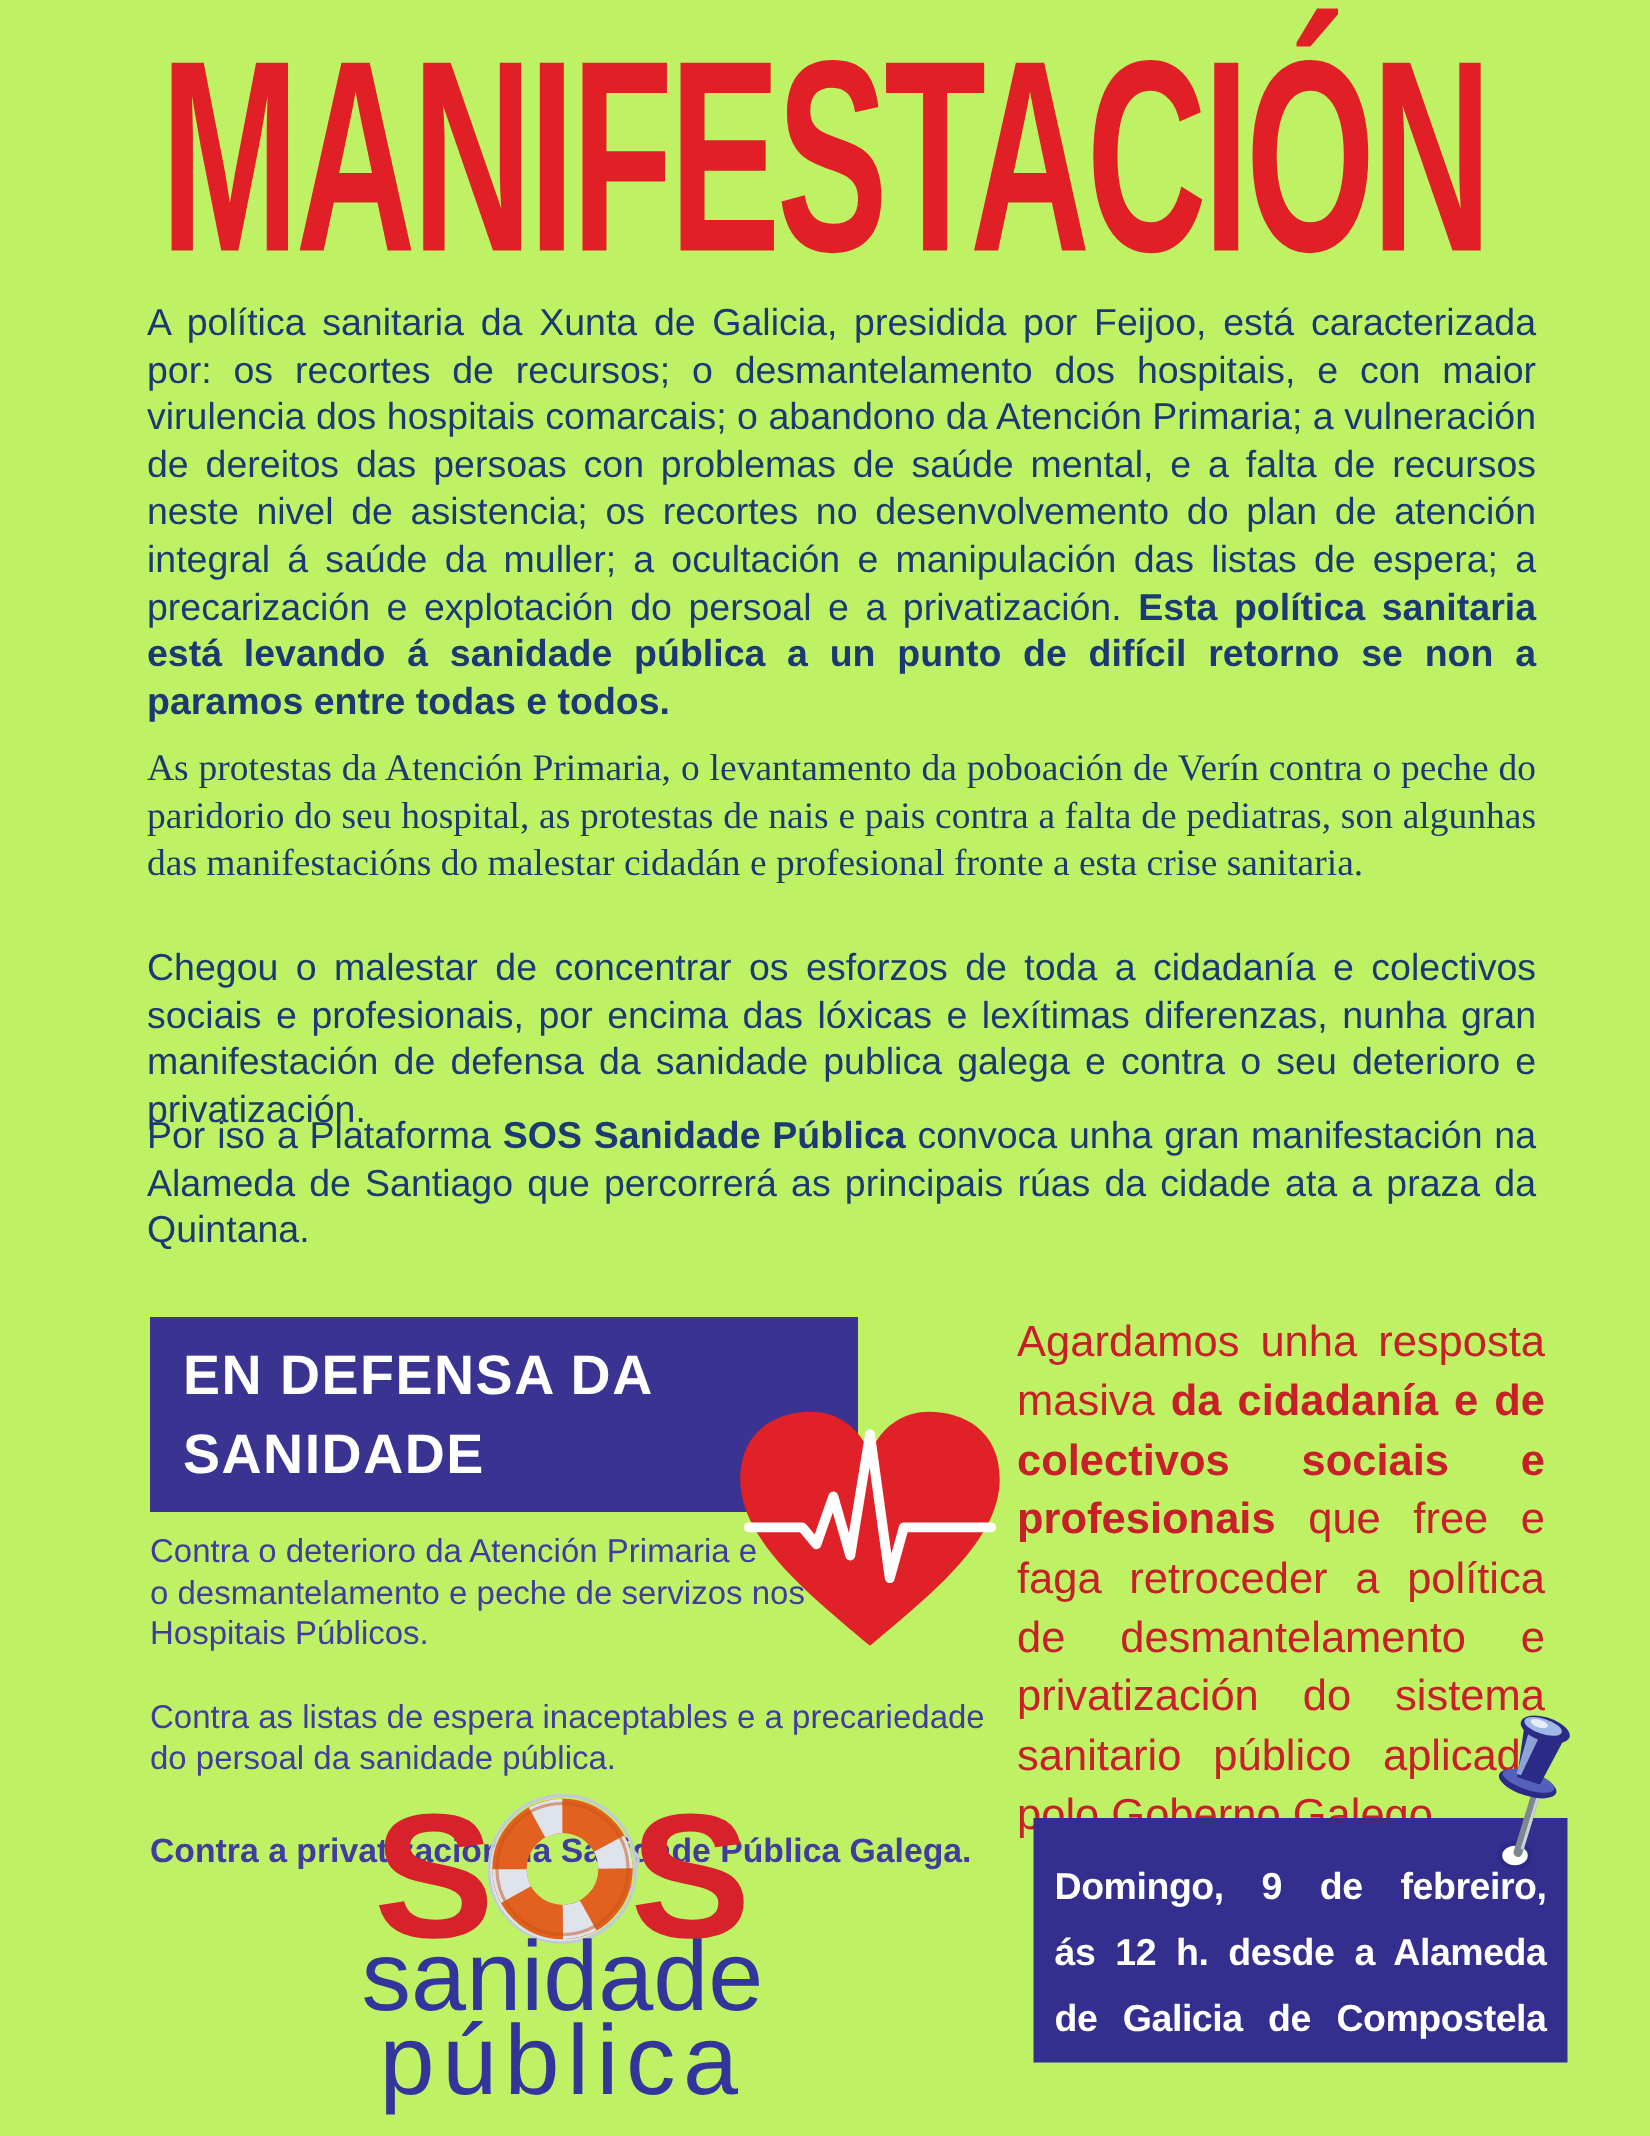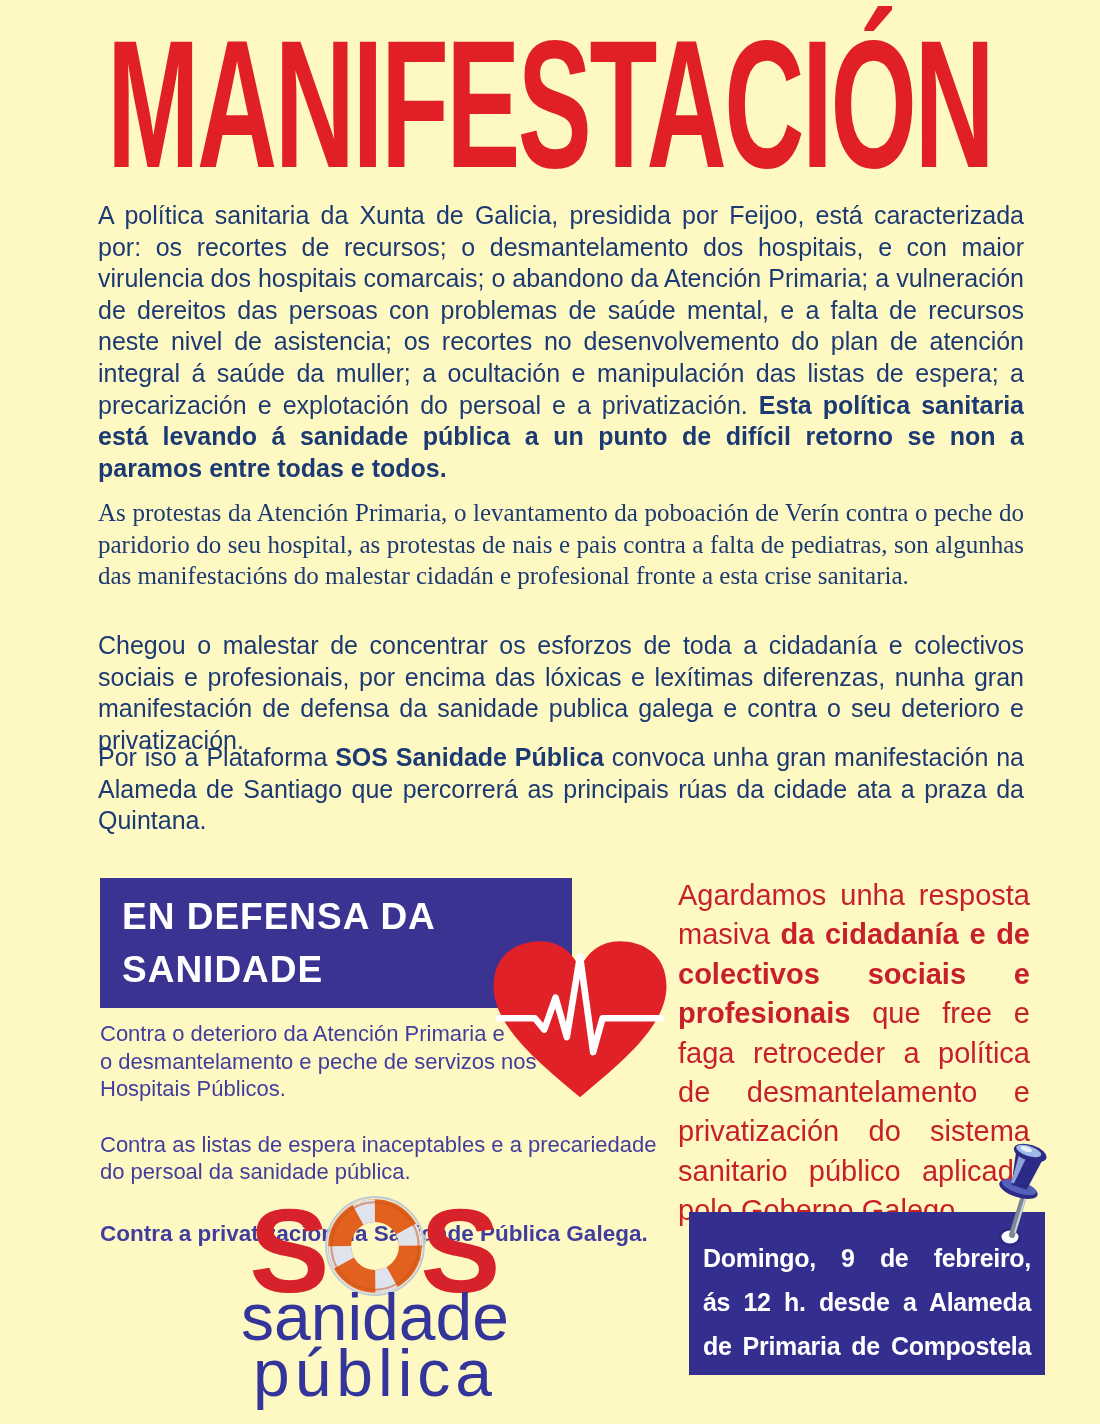--- a/index.html
+++ b/index.html
@@ -1,17 +1,17 @@
 <!DOCTYPE html>
 <html><head>
 <meta charset="utf-8">
 <style>
   html,body{margin:0;padding:0;background:#fff;}
   .page{
-    position:relative;width:1100px;height:1424px;background:#fef9c3;
+    position:relative;width:1100px;height:1424px;background:#bef264;
     font-family:"Liberation Sans",sans-serif;overflow:hidden;margin:0 auto;
   }
   
   .title-wrap{position:absolute;top:22px;left:0;width:1100px;height:158px;
     display:flex;justify-content:center;align-items:flex-end;}
   .title-wrap span{
     display:inline-block;white-space:nowrap;font-weight:bold;color:#e01f26;
     font-size:182px;line-height:152px;letter-spacing:-4px;
     transform:scaleX(0.61);transform-origin:center bottom;}
   
@@ -84,21 +84,21 @@
     <p class="c2">Contra as listas de espera inaceptables e a precariedade
 do persoal da sanidade pública.</p>
     <p class="c3">Contra a privatización da Sanidade Pública Galega.</p>
   </div>
 
   <div class="redpara"><span>Agardamos unha resposta masiva </span><b>da cidadanía e de colectivos sociais e profesionais</b><span> que free e faga retroceder a política de desmantelamento e privatización do sistema sanitario público aplicada polo Goberno Galego</span></div>
 
   <div class="datebox">
     <div class="dbline">Domingo, 9 de febreiro,</div>
     <div class="dbline">ás 12 h. desde a Alameda</div>
-    <div class="dbline">de Primaria de Compostela</div>
+    <div class="dbline">de Galicia de Compostela</div>
   </div>
 
   <svg class="pushpin" viewBox="0 0 92 118" aria-hidden="true">
 
     <ellipse cx="38" cy="99" rx="10" ry="8" fill="#ffffff" stroke="#2b2a86" stroke-width="3"></ellipse>
 
     <path d="M52 58 L40 97" stroke="#7d8893" stroke-width="6" stroke-linecap="round"></path>
     <path d="M54 58 L43 94" stroke="#c9d2da" stroke-width="2" stroke-linecap="round"></path>
     <g transform="rotate(18 52 34)">
 

